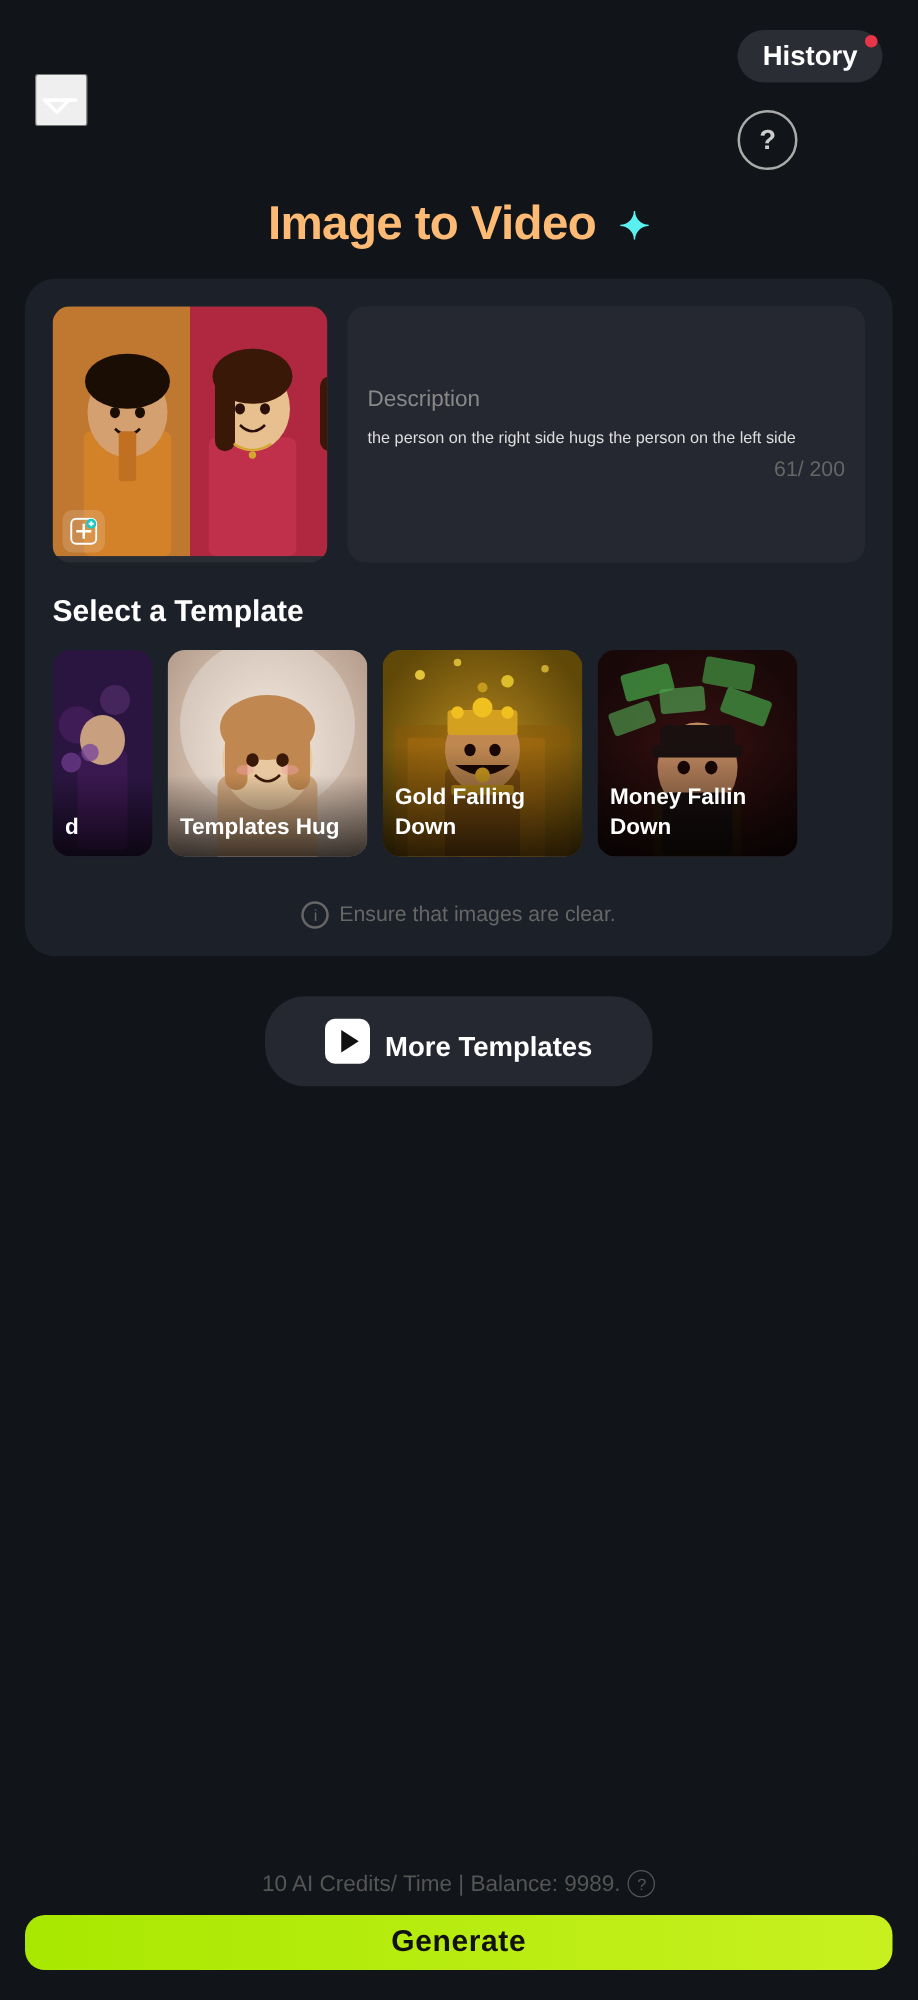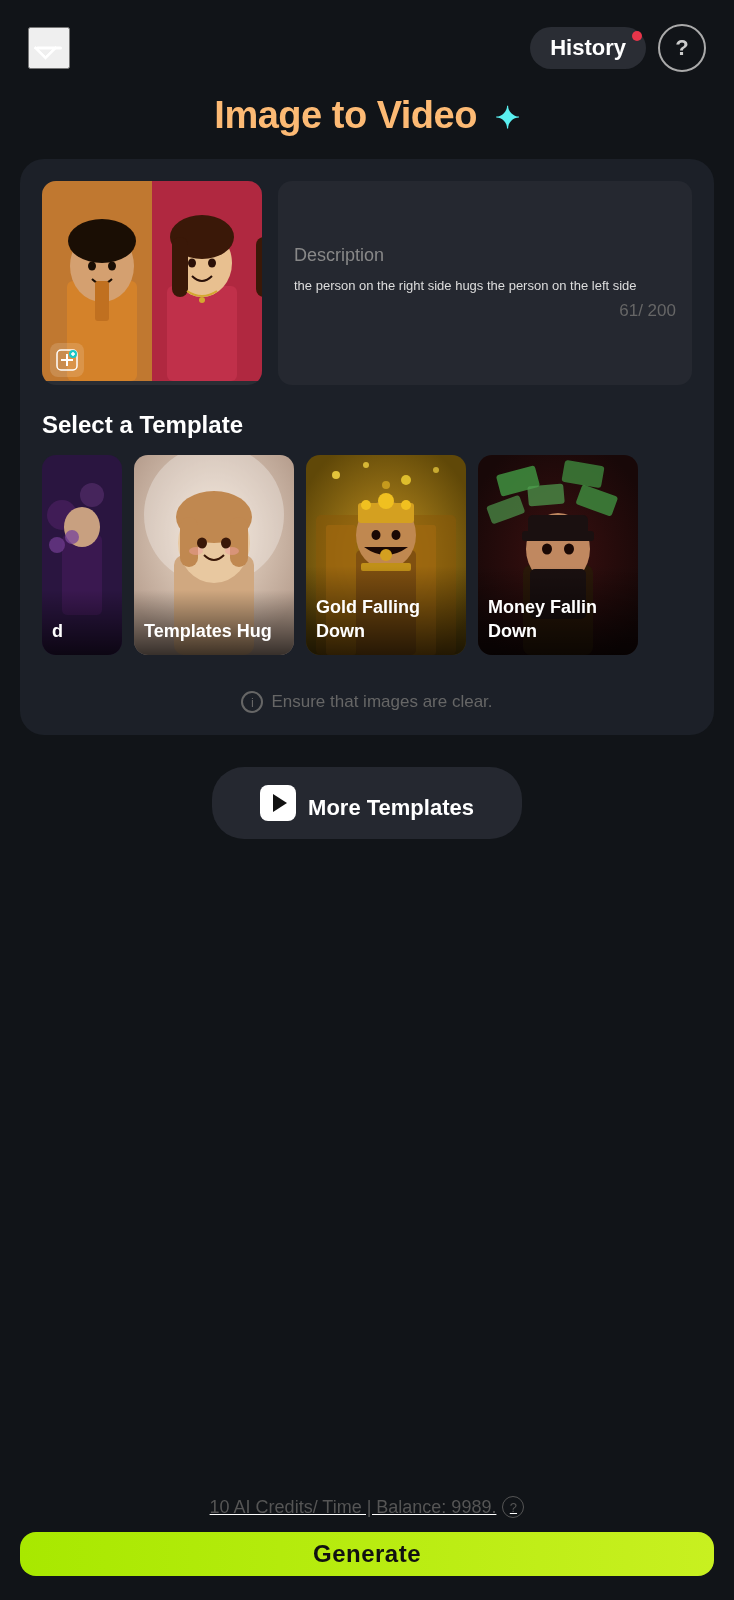--- a/index.html
+++ b/index.html
@@ -46,21 +46,21 @@
       position: absolute;
       left: 1px; top: 50%;
       transform: translateY(-50%) rotate(-45deg);
       width: 14px; height: 14px;
       border-left: 3px solid #fff;
       border-bottom: 3px solid #fff;
       border-radius: 1px;
     }
 
     .nav-right {
-      display: flex; align-items: center; gap: 12px;
+      display: flex; gap: 22px; flex-direction: column;
     }
 
     .history-btn {
       background: #2a2d34;
       border: none;
       color: #fff;
       font-size: 22px;
       font-weight: 600;
       padding: 8px 20px;
       border-radius: 24px;
@@ -189,21 +189,21 @@
 
     .template-row {
       display: flex;
       gap: 12px;
       padding: 0 4px;
       width: max-content;
     }
 
     .template-card {
       width: 160px;
-      height: 200px;
+      height: 165px;
       border-radius: 14px;
       overflow: hidden;
       position: relative;
       flex-shrink: 0;
       cursor: pointer;
     }
 
     .template-label {
       position: absolute;
       bottom: 0; left: 0; right: 0;
@@ -269,21 +269,20 @@
       margin-left: 3px;
     }
 
     
     .footer-area {
       position: fixed;
       bottom: 0; left: 0; right: 0;
       width: 734px;
       background: #111418;
       padding: 16px 20px 24px 20px;
-      text-decoration: underline;
     }
 
     .credits-row {
       text-align: center;
       color: #555;
       font-size: 18px;
       margin-bottom: 14px;
       display: flex;
       align-items: center;
       justify-content: center;

